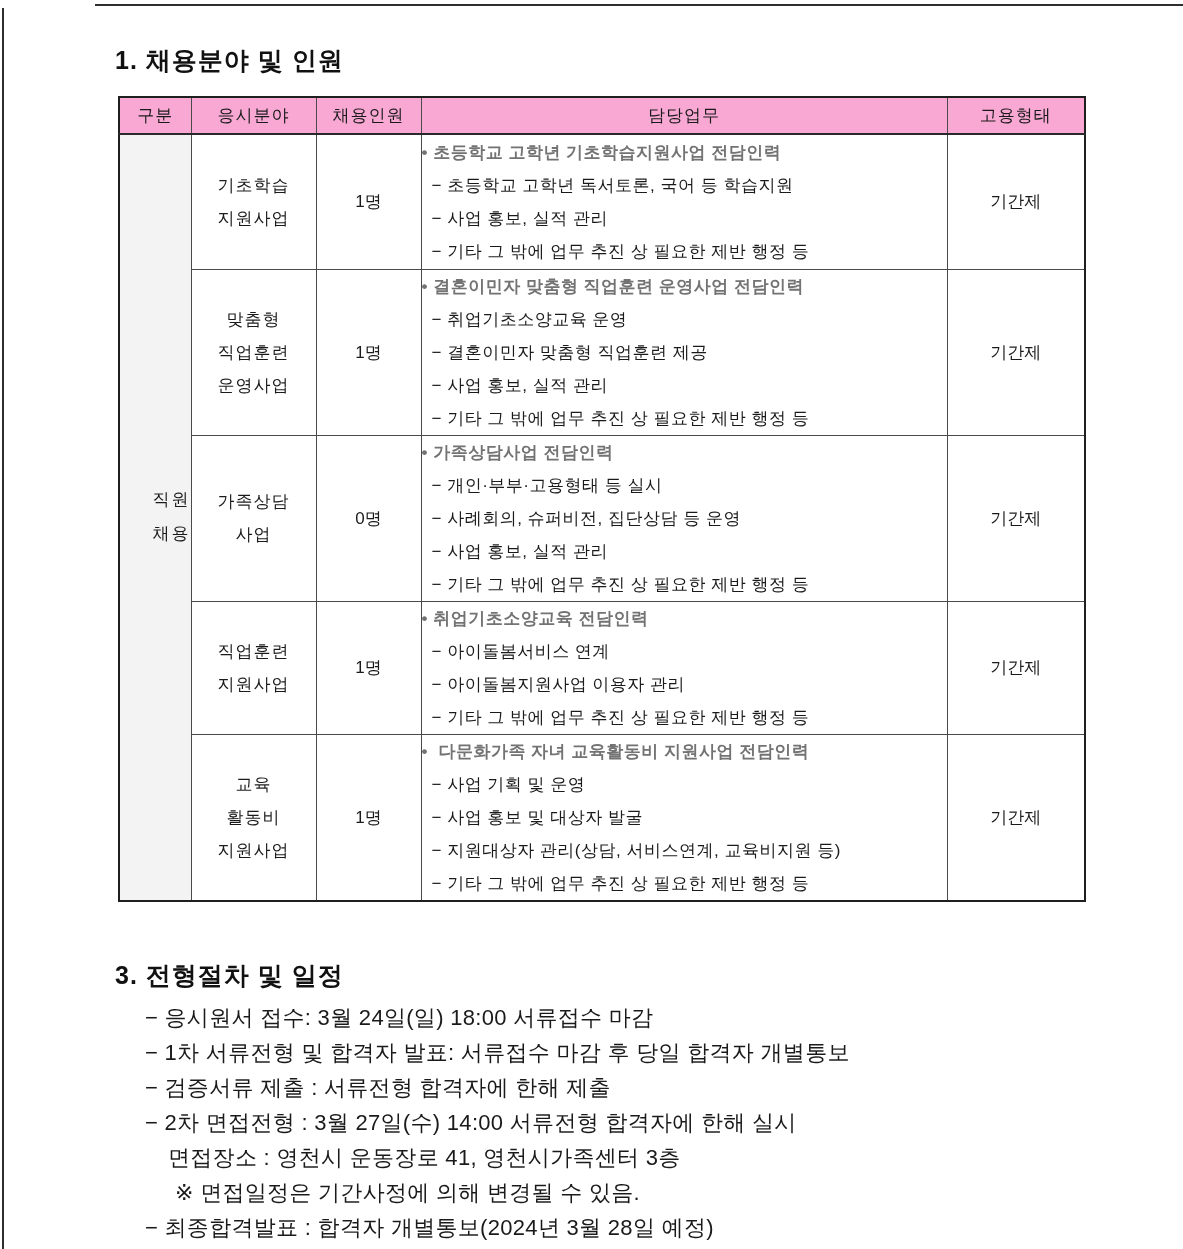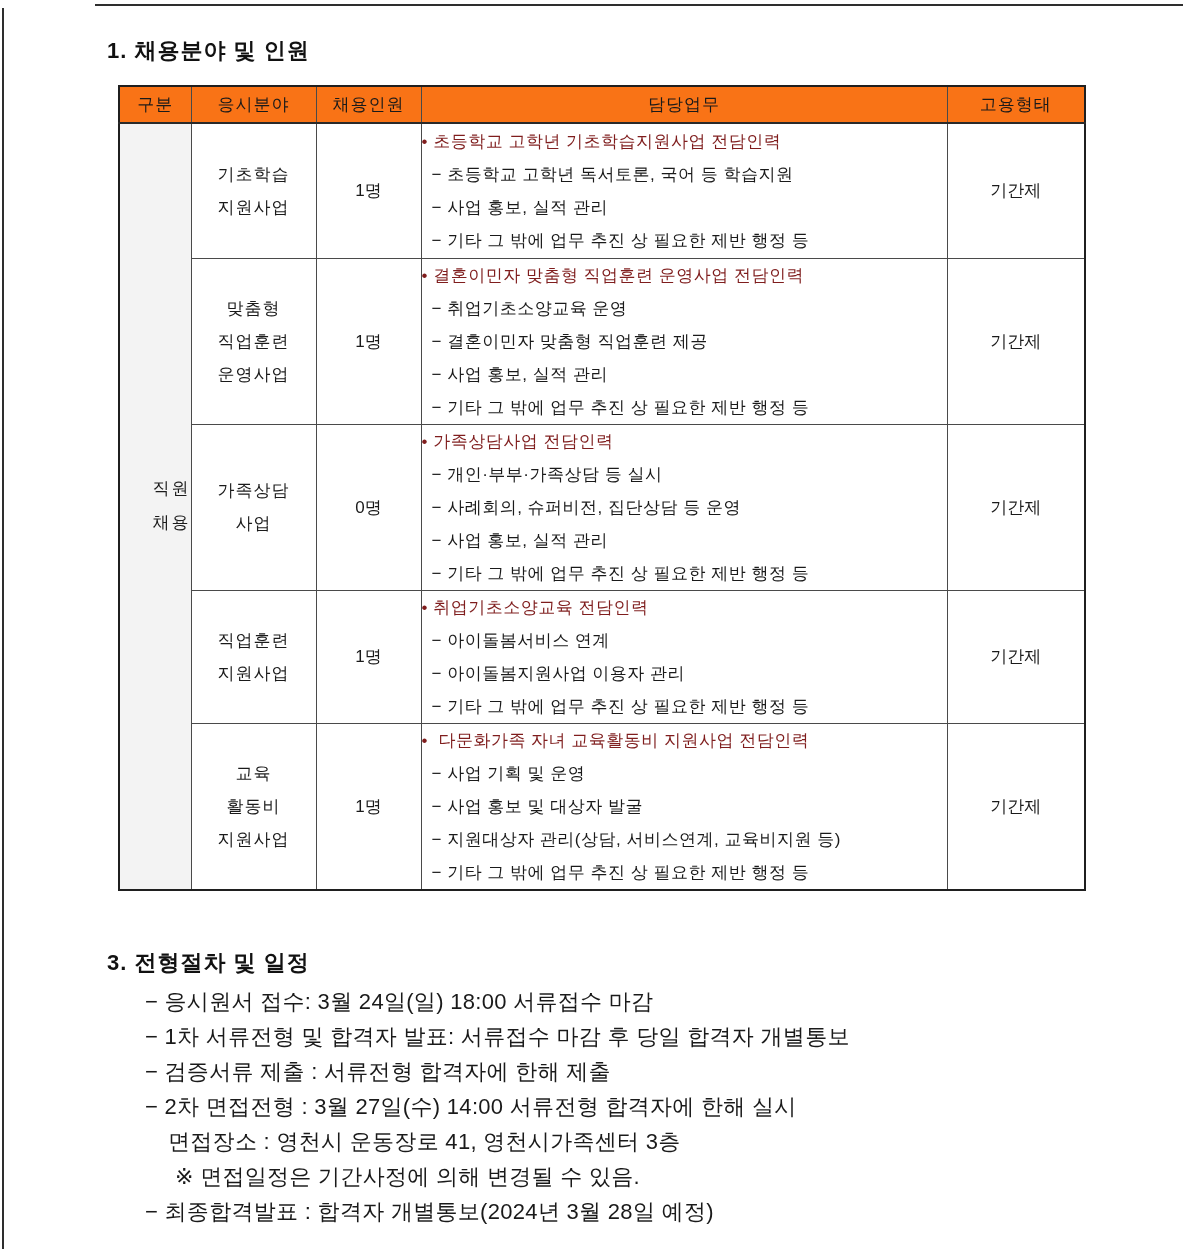--- a/index.html
+++ b/index.html
@@ -12,41 +12,41 @@
   }
   .page { position: relative; width: 1183px; height: 1249px; overflow: hidden; }
 
   
   .page-topline  { position: absolute; top: 4px; left: 95px; right: 0; height: 2px; background: #2e2e2e; }
   .page-leftline { position: absolute; top: 8px; left: 2px; bottom: 0; width: 2px; background: #2e2e2e; }
 
   .content { position: absolute; left: 107px; top: 36px; width: 990px; }
 
   .section-title {
-    font-size: 22px;
+    font-size: 25px;
     font-weight: bold;
     letter-spacing: 1px;
-    margin: 0;
+    margin: 8px;
     color: #111;
   }
 
   table.recruit {
     border-collapse: collapse;
     table-layout: fixed;
     width: 966px;
     margin: 19px 0 0 11px;
     border: 2px solid #1f1f1f;
   }
   table.recruit th, table.recruit td {
     border: 1px solid #4a4a4a;
     font-size: 17px;
     padding: 0;
   }
   table.recruit thead th {
-    background: #f97316;
+    background: #f9a8d4;
     font-weight: normal;
     height: 37px;
     text-align: center;
     border-bottom: 2px solid #2a2a2a;
     letter-spacing: 1px;
   }
   td.group-cell {
     background: #f3f3f3;
     text-align: right;
     vertical-align: middle;
@@ -54,22 +54,22 @@
   td.group-cell .group-line { line-height: 34px; letter-spacing: 2px; }
 
   td.field-cell, td.count-cell, td.employment-cell {
     text-align: center;
     vertical-align: middle;
   }
   td.field-cell .field-line { line-height: 33px; letter-spacing: 1px; }
 
   td.duties-cell { vertical-align: middle; padding: 0 6px; }
   .duty-title {
-    font-weight: normal;
-    color: #7f1d1d;
+    font-weight: bold;
+    color: #737373;
     line-height: 33px;
     white-space: pre-wrap;
     letter-spacing: 0.5px;
   }
   .duty-line {
     line-height: 33px;
     padding-left: 10px;
     white-space: pre-wrap;
     letter-spacing: 0.5px;
   }
@@ -154,21 +154,21 @@
           <td class="employment-cell">기간제</td>
         </tr>
         <tr class="row-h165">
           <td class="field-cell">
             <div class="field-line">가족상담</div>
             <div class="field-line">사업</div>
           </td>
           <td class="count-cell">0명</td>
           <td class="duties-cell">
             <div class="duty-title">• 가족상담사업 전담인력</div>
-            <div class="duty-line">− 개인·부부·가족상담 등 실시</div>
+            <div class="duty-line">− 개인·부부·고용형태 등 실시</div>
             <div class="duty-line">− 사례회의, 슈퍼비전, 집단상담 등 운영</div>
             <div class="duty-line">− 사업 홍보, 실적 관리</div>
             <div class="duty-line">− 기타 그 밖에 업무 추진 상 필요한 제반 행정 등</div>
           </td>
           <td class="employment-cell">기간제</td>
         </tr>
         <tr class="row-h132">
           <td class="field-cell">
             <div class="field-line">직업훈련</div>
             <div class="field-line">지원사업</div>

